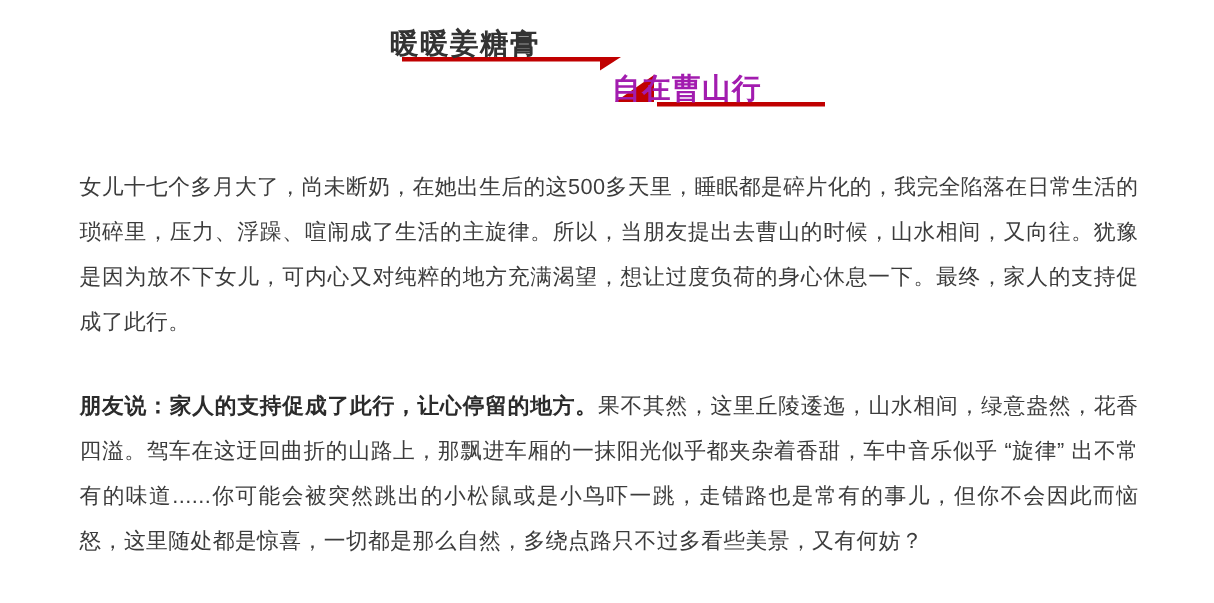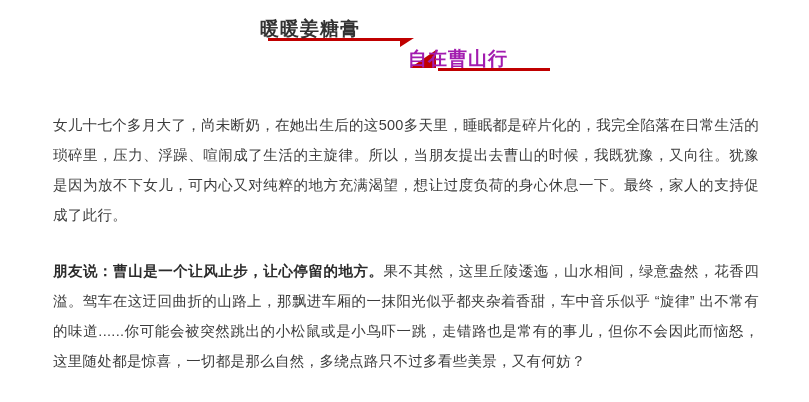--- a/index.html
+++ b/index.html
@@ -138,20 +138,20 @@
     <div class="tri-2"></div>
     <div class="rule-right-2"></div>
 
     <div class="title-line title-line-2">
       <span class="title-text-2">自在曹山行</span>
     </div>
   </div>
 
   <div class="content">
 
-    <p class="para">女儿十七个多月大了，尚未断奶，在她出生后的这500多天里，睡眠都是碎片化的，我完全陷落在日常生活的琐碎里，压力、浮躁、喧闹成了生活的主旋律。所以，当朋友提出去曹山的时候，我既犹豫，又向往。犹豫是因为放不下女儿，可内心又对纯粹的地方充满渴望，想让过度负荷的身心休息一下。最终，家人的支持促成了此行。</p>
+    <p class="para">女儿十七个多月大了，尚未断奶，在她出生后的这500多天里，睡眠都是碎片化的，我完全陷落在日常生活的琐碎里，压力、浮躁、喧闹成了生活的主旋律。所以，当朋友提出去曹山的时候，山水相间，又向往。犹豫是因为放不下女儿，可内心又对纯粹的地方充满渴望，想让过度负荷的身心休息一下。最终，家人的支持促成了此行。</p>
 
     <p class="para">
-      <span class="lead">朋友说：曹山是一个让风止步，让心停留的地方。</span><span>果不其然，这里丘陵逶迤，山水相间，绿意盎然，花香四溢。驾车在这迂回曲折的山路上，那飘进车厢的一抹阳光似乎都夹杂着香甜，车中音乐似乎 “旋律” 出不常有的味道......你可能会被突然跳出的小松鼠或是小鸟吓一跳，走错路也是常有的事儿，但你不会因此而恼怒，这里随处都是惊喜，一切都是那么自然，多绕点路只不过多看些美景，又有何妨？</span>
+      <span class="lead">朋友说：家人的支持促成了此行，让心停留的地方。</span><span>果不其然，这里丘陵逶迤，山水相间，绿意盎然，花香四溢。驾车在这迂回曲折的山路上，那飘进车厢的一抹阳光似乎都夹杂着香甜，车中音乐似乎 “旋律” 出不常有的味道......你可能会被突然跳出的小松鼠或是小鸟吓一跳，走错路也是常有的事儿，但你不会因此而恼怒，这里随处都是惊喜，一切都是那么自然，多绕点路只不过多看些美景，又有何妨？</span>
     </p>
 
   </div>
 </div>
 
 </body></html>

